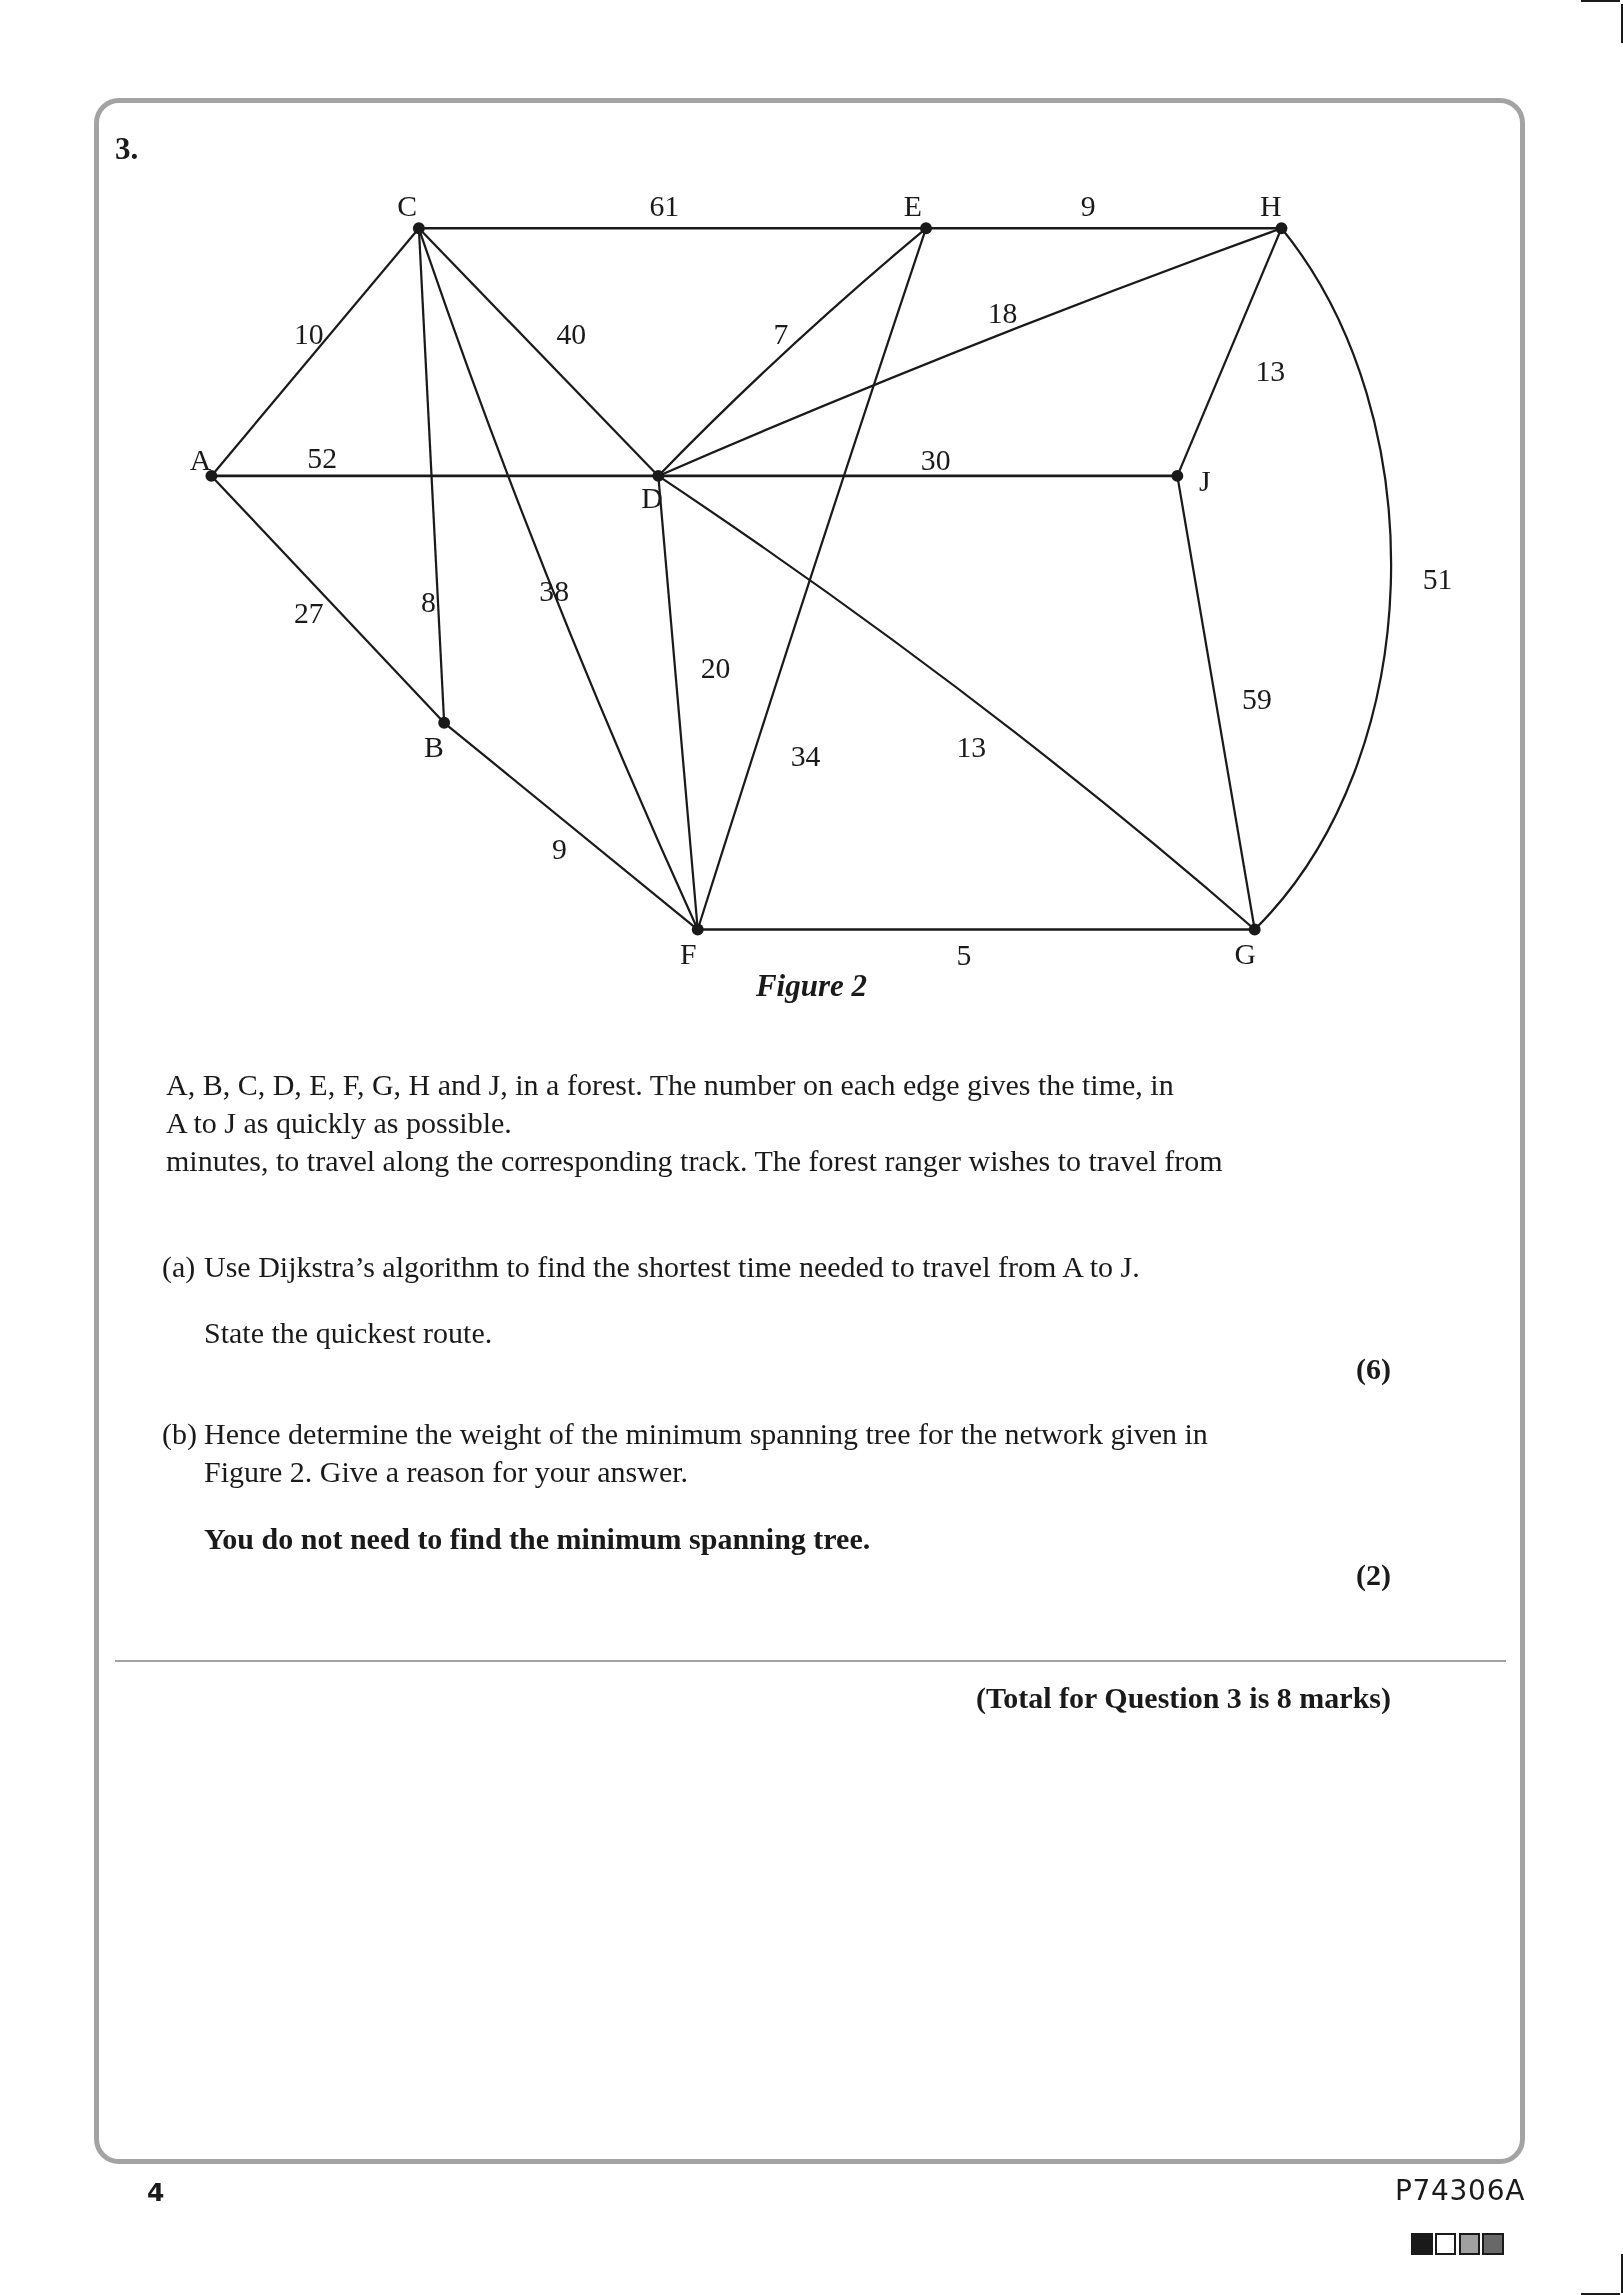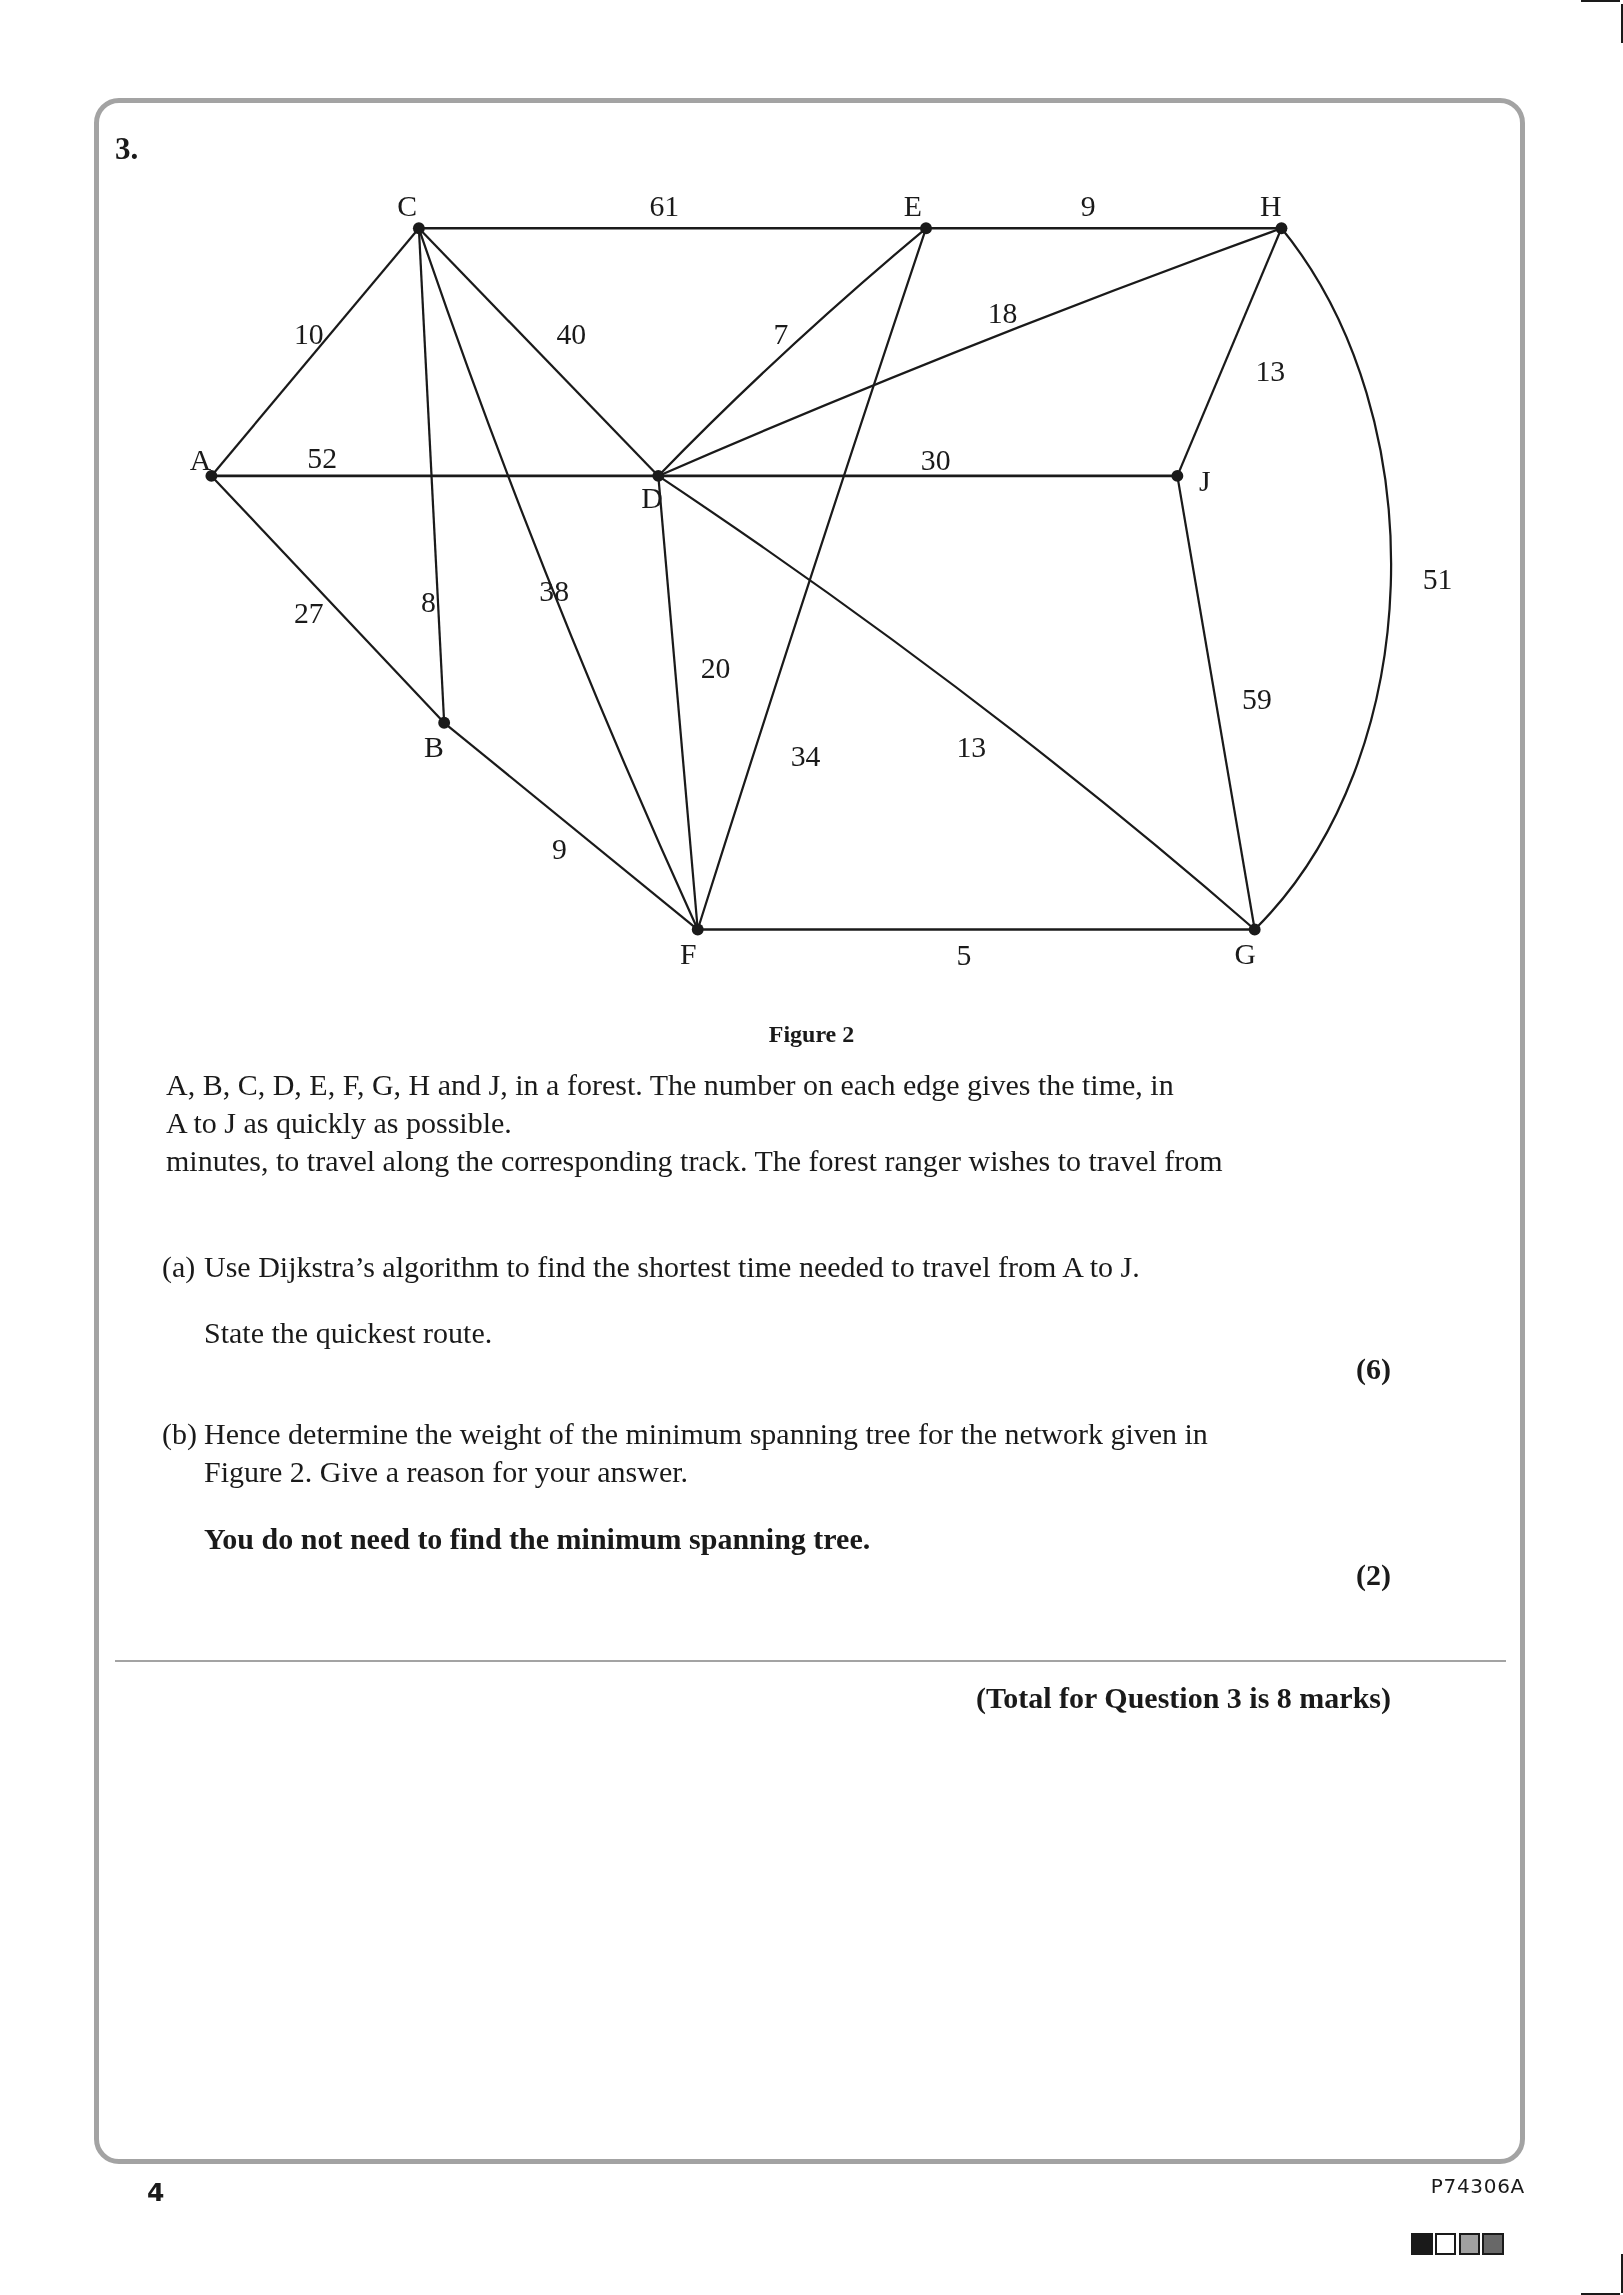--- a/index.html
+++ b/index.html
@@ -3,33 +3,33 @@
 <meta charset="utf-8">
 <style>
   html, body { margin: 0; padding: 0; background: #ffffff; }
   body { width: 1623px; height: 2295px; position: relative; overflow: hidden;
          font-family: "Liberation Serif", "DejaVu Serif", serif; color: #1a1a1a; }
   .crop-mark { position: absolute; background: #1a1a1a; }
   #frame { position: absolute; left: 94px; top: 98px; width: 1431px; height: 2066px;
            border: 5.2px solid #a3a3a3; border-radius: 25px; box-sizing: border-box; }
   .qnum { position: absolute; left: 115px; top: 131px; font-size: 31px; font-weight: bold; }
   #graph { position: absolute; left: 0; top: 0; }
-  .fig-caption { position: absolute; left: 0; width: 1623px; top: 1021px; text-align: center;
-                 font-size: 24px; font-weight: bold; }
+  .fig-caption { position: absolute; left: 0; width: 1623px; top: 968px; text-align: center;
+                 font-size: 31px; font-weight: bold; font-style: italic; }
   .para { position: absolute; left: 166px; top: 1066px; width: 1265px; font-size: 30px; line-height: 38px; }
   .part { position: absolute; font-size: 30px; line-height: 38px; }
   .part-label { position: absolute; left: 162px; }
   .part-text { position: absolute; left: 204px; width: 1190px; }
   .marks { position: absolute; right: 232px; font-size: 30px; font-weight: bold; }
   .bold { font-weight: bold; }
   .divider { position: absolute; left: 115px; width: 1391px; top: 1660px; height: 2.2px; background: #a3a3a3; }
   .page-num { position: absolute; left: 147px; top: 2178px; font-family: "DejaVu Sans", sans-serif;
               font-weight: bold; font-size: 25px; }
   .paper-code { position: absolute; right: 98px; top: 2174px; font-family: "DejaVu Sans", sans-serif;
-                font-size: 20px; letter-spacing: 0.7px; }
+                font-size: 28px; letter-spacing: 0.7px; }
   .swatches { position: absolute; left: 1411px; top: 2233px; display: flex; gap: 2.2px; }
   .swatch { width: 21.6px; height: 21.6px; box-sizing: border-box; border: 2.2px solid #1a1a1a; }
 </style>
 </head>
 <body>
 
 <div class="crop-mark" style="left:1581px;top:0;width:39px;height:2.2px;"></div>
 <div class="crop-mark" style="left:1621px;top:3.7px;width:2.2px;height:39px;"></div>
 <div class="crop-mark" style="left:1621px;top:2254px;width:2.2px;height:39px;"></div>
 <div class="crop-mark" style="left:1581px;top:2293px;width:39px;height:2.2px;"></div>

